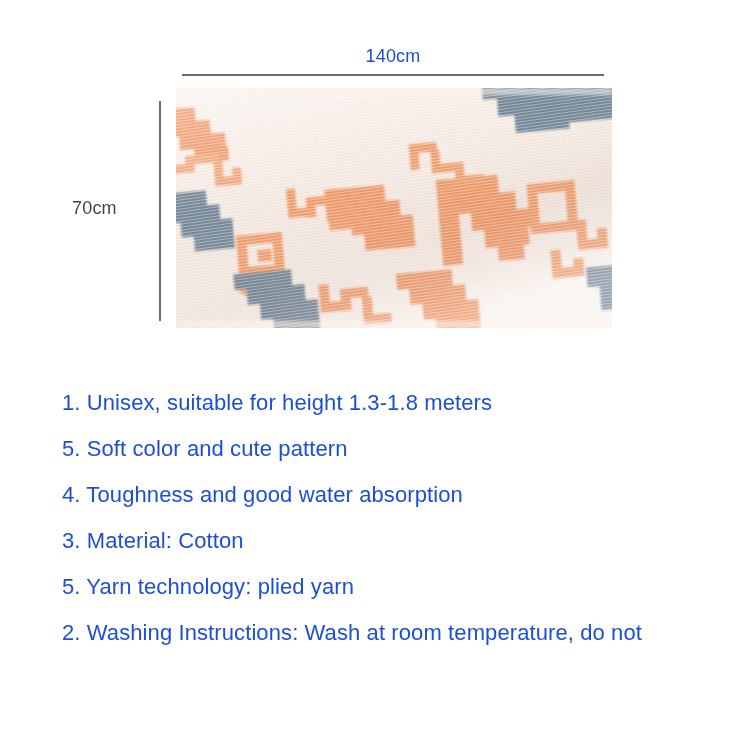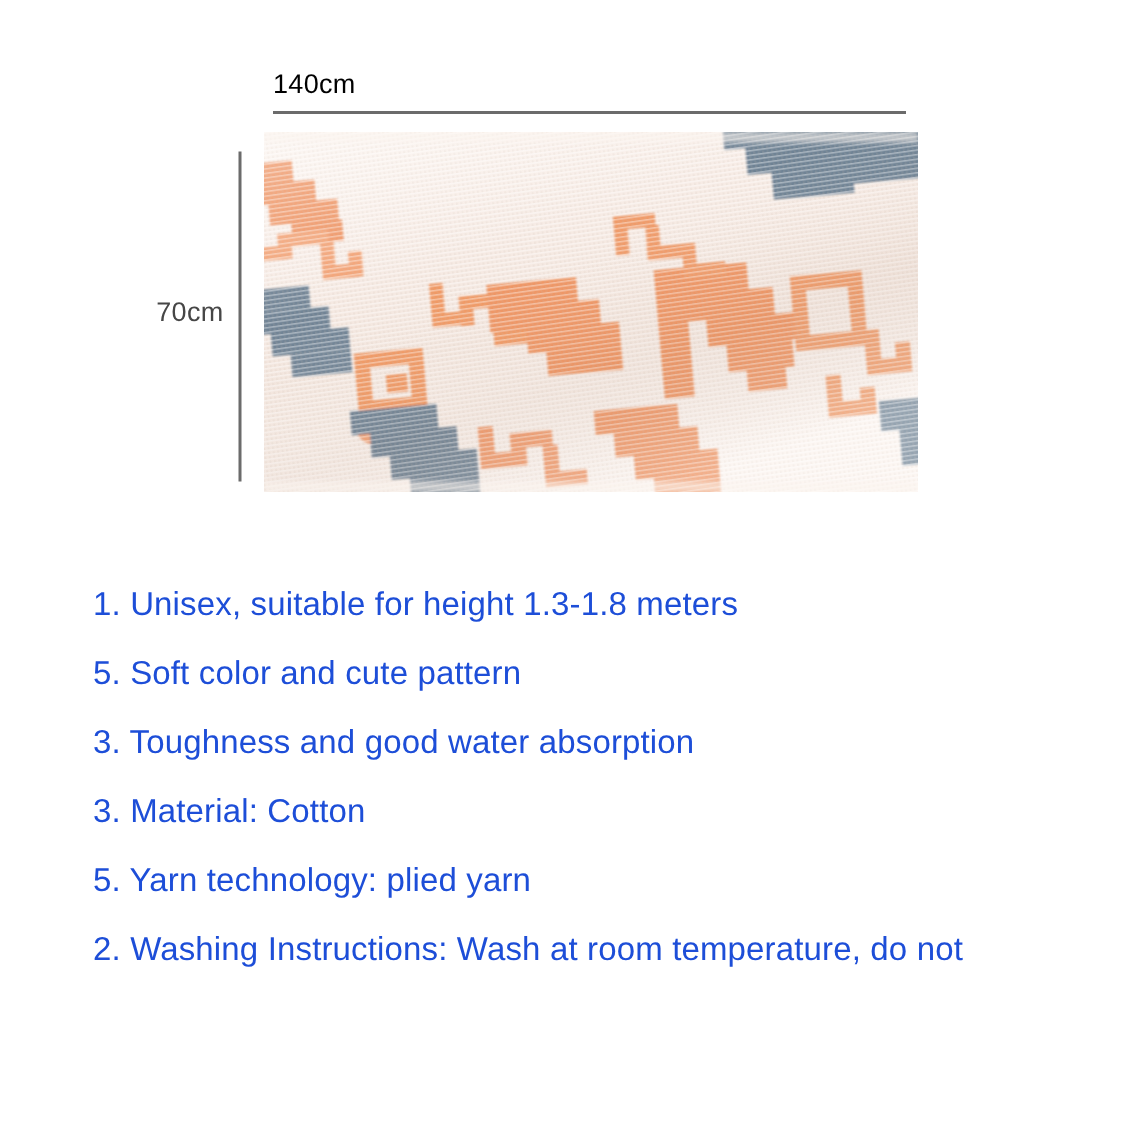--- a/index.html
+++ b/index.html
@@ -22,41 +22,41 @@
     top: 0;
     width: 750px;
     height: 360px;
   }
 
   #width-label {
     position: absolute;
     left: 182px;
     top: 46px;
     width: 422px;
-    text-align: left;
+    text-align: center;
     font-size: 18px;
-    color: #000000;
+    color: #1d4ed8;
     letter-spacing: 0.2px;
   }
 
   #width-rule {
     position: absolute;
     left: 182px;
     top: 74px;
     width: 422px;
     height: 2px;
     background: #6b6b6b;
   }
 
   #height-label {
     position: absolute;
-    left: 59px;
+    left: 72px;
     top: 198px;
     width: 90px;
-    text-align: right;
+    text-align: left;
     font-size: 18px;
     color: #464646;
     letter-spacing: 0.2px;
   }
 
   #height-rule {
     position: absolute;
     left: 159px;
     top: 101px;
     width: 2px;
@@ -270,17 +270,17 @@
         <rect x="0" y="0" width="436" height="7" fill="#fbf4ef"></rect>
         <rect x="0" y="233" width="436" height="7" fill="#fbf4ef"></rect>
       </g>
     </svg>
   </div>
 </div>
 
 <div id="feature-list">
   <div class="feature-line">1. Unisex, suitable for height 1.3-1.8 meters</div>
   <div class="feature-line">5. Soft color and cute pattern</div>
-  <div class="feature-line">3. Toughness and good water absorption</div>
+  <div class="feature-line">4. Toughness and good water absorption</div>
   <div class="feature-line">3. Material: Cotton</div>
   <div class="feature-line">5. Yarn technology: plied yarn</div>
   <div class="feature-line">2. Washing Instructions: Wash at room temperature, do not</div>
 </div>
 
 </body></html>

